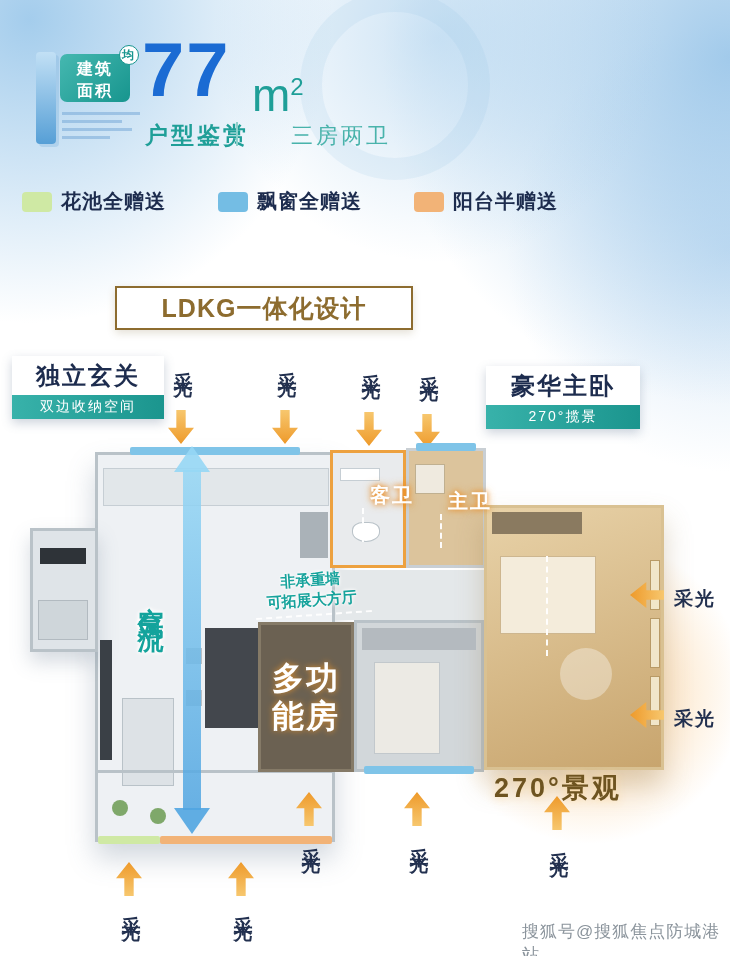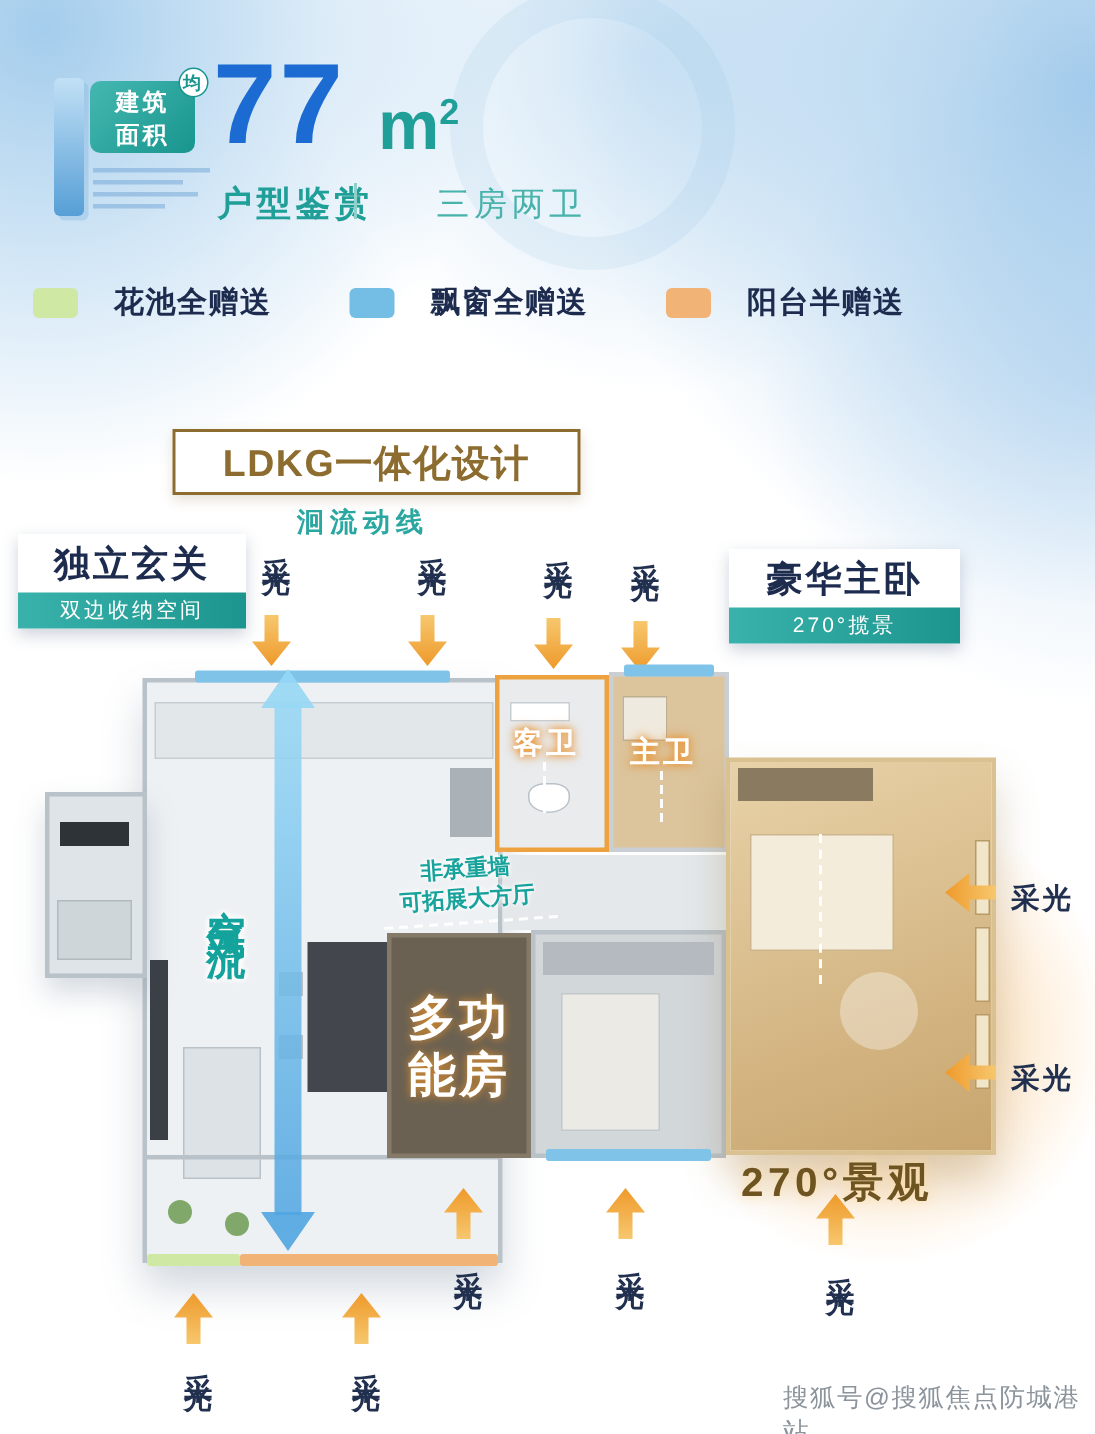--- a/index.html
+++ b/index.html
@@ -24,34 +24,34 @@
     border:22px solid rgba(140,190,230,.14); }
   .area-box { left:60px; top:54px; width:70px; height:48px; border-radius:7px;
     background:linear-gradient(135deg,#45b8b0,#17958e); color:#fff; font-size:16px; font-weight:bold;
     line-height:1.35; text-align:center; padding-top:3px; letter-spacing:2px;
     display:flex; align-items:center; justify-content:center; }
   .area-box .lbl { width:2.6em; }
   .area-badge { right:-9px; top:-9px; width:20px; height:20px; border-radius:50%;
     background:#fff; border:1px solid #17958e; color:#17958e; font-size:12px; font-weight:bold;
     display:flex; align-items:center; justify-content:center; }
   .area-value { left:142px; top:26px; font-size:76px; font-weight:bold; color:#1b6bd3; letter-spacing:2px; }
-  .area-unit { left:252px; top:56px; font-size:46px; font-weight:bold; color:#1f9f98; }
+  .area-unit { left:252px; top:68px; font-size:46px; font-weight:normal; color:#1f9f98; }
   .area-unit sup { font-size:24px; vertical-align:super; }
   .subtitle { left:145px; top:120px; font-size:23px; font-weight:bold; color:#1f9f98; letter-spacing:3px; }
   .subtitle-div { left:236px; top:122px; width:2px; height:24px; background:#8fd0cb; }
   .subtitle2 { left:248px; top:121px; font-size:22px; color:#49b3ab; letter-spacing:3px;margin-left:43px; }
 
   
   .legend { left:22px; top:188px; display:flex; gap:52px; align-items:center; }
-  .legend-item { display:flex; align-items:center; gap:24px; }
+  .legend-item { display:flex; align-items:center; gap:9px; }
   .legend-swatch { width:30px; height:20px; border-radius:4px; }
   .legend-label { font-size:20px; font-weight:bold; color:#1d2c4e; letter-spacing:1px; }
 
   
-  .ldkg-box { left:115px; top:286px; width:272px; height:44px; background:#fff;
+  .ldkg-box { left:115px; top:286px; width:298px; height:44px; background:#fff;
     border:2px solid #8d6c2f; box-shadow:0 3px 8px rgba(120,100,50,.2);
     display:flex; align-items:center; justify-content:center;
     font-size:25px; font-weight:bold; color:#8d6c2f; letter-spacing:1px; }
   .ldkg-sub { left:115px; top:336px; width:254px; text-align:center; font-size:18px;
     font-weight:bold; color:#2aa7a0; letter-spacing:4px; }
   .callout { background:#fff; box-shadow:0 4px 10px rgba(90,110,140,.3); text-align:center; }
   .callout .title { font-size:24px; font-weight:bold; color:#1d2c4e; padding:4px 0 3px; letter-spacing:2px; }
   .callout .banner { background:linear-gradient(90deg,#38b2aa,#1b958e); color:#fff;
     font-size:14px; padding:3px 0; letter-spacing:2px; }
   .callout-entry { left:12px; top:356px; width:152px; }
@@ -115,21 +115,21 @@
   .air-shaft { left:183px; top:470px; width:18px; height:340px;
     background:linear-gradient(180deg,rgba(150,215,245,.85),rgba(80,165,225,.85)); }
   .air-head { width:0; height:0; border-left:18px solid transparent; border-right:18px solid transparent; }
   .air-head.top { left:174px; top:446px; border-bottom:26px solid rgba(150,215,245,.9); }
   .air-head.bot { left:174px; top:808px; border-top:26px solid rgba(80,165,225,.9); }
   .airflow-text { left:134px; top:586px; writing-mode:vertical-rl; font-size:26px; font-weight:bold;
     color:#14a39c; letter-spacing:6px;
     text-shadow:0 0 4px #fff,0 0 4px #fff,0 0 6px #fff; }
 
   .bath-label { font-size:20px; font-weight:bold; color:#fff; letter-spacing:2px;
-    text-shadow:0 0 5px rgba(235,140,35,.95),0 0 8px rgba(235,140,35,.8); }
+    text-shadow:0 0 5px rgba(235,140,35,.95),0 0 8px rgba(235,140,35,.8);margin-left:28px; }
   .leader-v { width:0; border-left:2px dashed rgba(255,255,255,.95); }
 
   .wall-note { left:246px; top:570px; width:130px; text-align:center; transform:rotate(-4deg);
     font-size:15px; font-weight:bold; color:#17a39c; line-height:1.35;
     text-shadow:0 0 3px #fff,0 0 4px #fff; }
   .wall-dash { left:256px; top:614px; width:116px; border-top:2px dashed rgba(255,255,255,.9); transform:rotate(-4deg); }
 
   .view-label { left:494px; top:770px; font-size:27px; font-weight:bold; color:#6e5420; letter-spacing:3px;
     text-shadow:0 0 8px rgba(255,220,160,.9); }
 
@@ -168,21 +168,20 @@
       <span class="legend-swatch" style="background-color: rgb(116, 189, 228);"></span>
       <span class="legend-label">飘窗全赠送</span>
     </div>
     <div class="legend-item">
       <span class="legend-swatch" style="background-color: rgb(242, 179, 119);"></span>
       <span class="legend-label">阳台半赠送</span>
     </div>
   </div>
 
   <div class="abs ldkg-box">LDKG一体化设计</div>
-  <div class="abs ldkg-sub">洄流动线</div>
 
   <div class="abs callout callout-entry">
     <div class="title">独立玄关</div>
     <div class="banner">双边收纳空间</div>
   </div>
   <div class="abs callout callout-master">
     <div class="title">豪华主卧</div>
     <div class="banner">270°揽景</div>
   </div>
 

